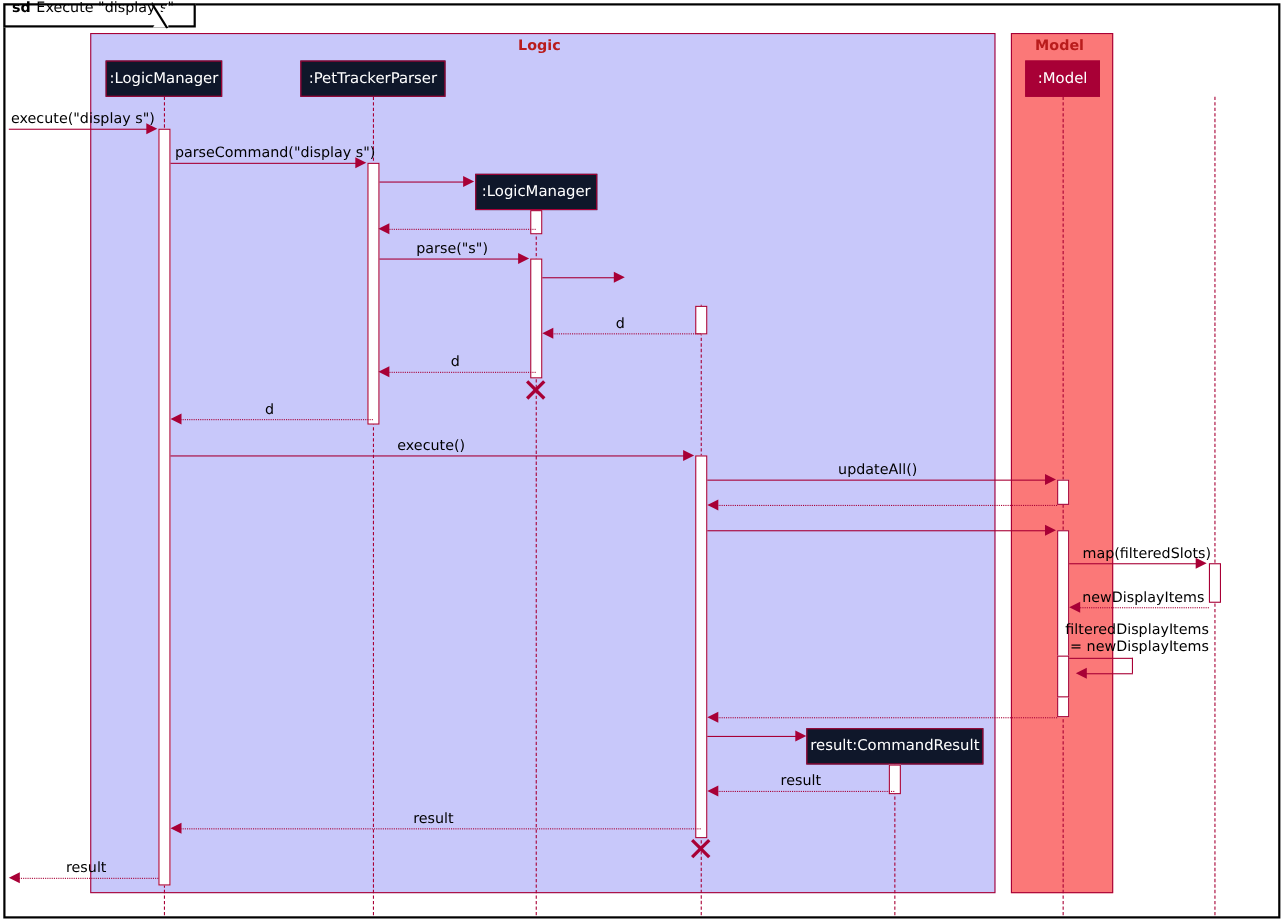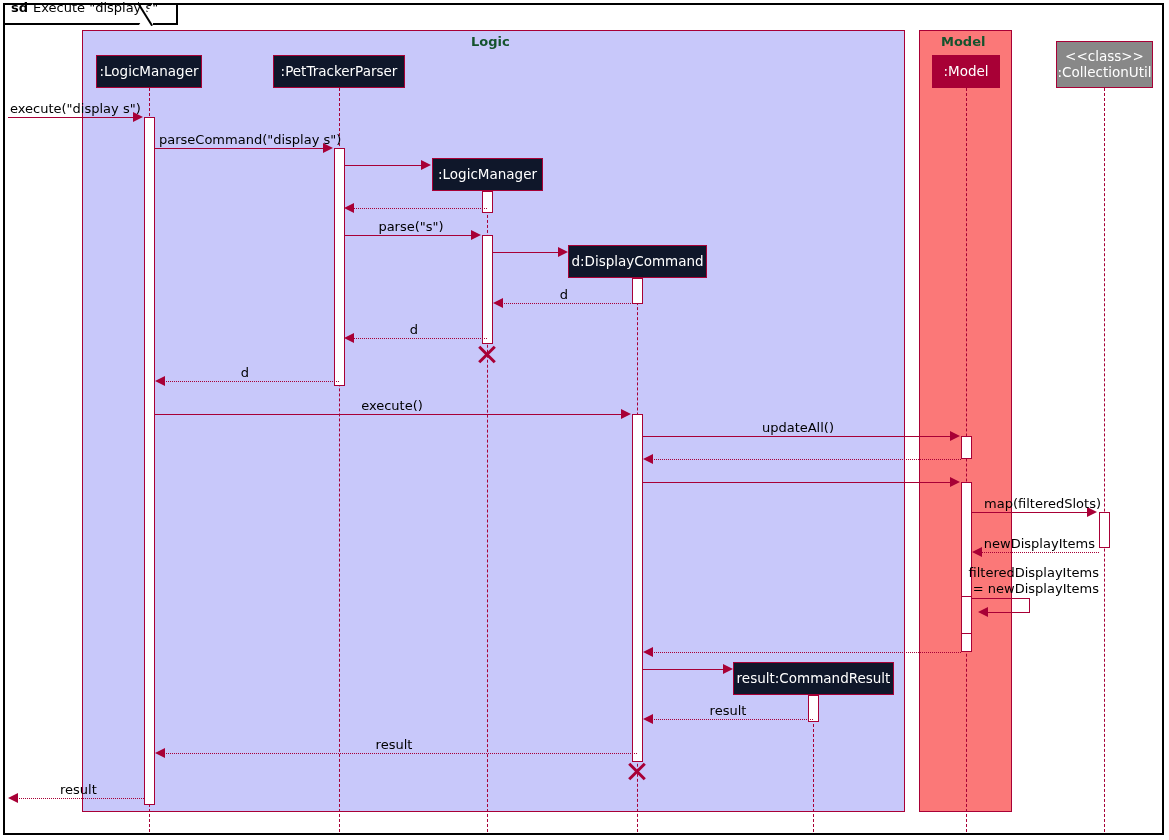--- a/index.html
+++ b/index.html
@@ -39,21 +39,21 @@
   .frame-tab .kw { font-weight: bold; margin-right: 5px; }
   .group-box {
     position: absolute;
     box-sizing: border-box;
     border: 1.5px solid #A80036;
   }
   .group-label {
     position: absolute;
     font-size: 13px;
     font-weight: bold;
-    color: #14532d;
+    color: #b91c1c;
     white-space: nowrap;
   }
   .lifeline {
     position: absolute;
     width: 0;
     border-left: 1.5px dashed #A80036;
   }
   .participant {
     position: absolute;
     box-sizing: border-box;
@@ -151,32 +151,25 @@
 
   <div class="participant p-blue" style="left:96px;top:55px;width:106px;height:33px;">
     <span>:LogicManager</span>
   </div>
   <div class="participant p-blue" style="left:273px;top:55px;width:132px;height:33px;">
     <span>:PetTrackerParser</span>
   </div>
   <div class="participant p-blue" style="left:432px;top:158px;width:111px;height:33px;">
     <span>:LogicManager</span>
   </div>
-  <div class="participant p-blue" style="left:568px;top:245px;width:139px;height:33px;">
-    <span>d:DisplayCommand</span>
-  </div>
   <div class="participant p-blue" style="left:733px;top:662px;width:161px;height:33px;">
     <span>result:CommandResult</span>
   </div>
   <div class="participant p-darkred" style="left:932px;top:55px;width:68px;height:33px;">
     <span>:Model</span>
-  </div>
-  <div class="participant p-gray" style="left:1056px;top:41px;width:97px;height:47px;">
-    <span>&lt;&lt;class&gt;&gt;
-:CollectionUtil</span>
   </div>
 
   <div class="activation" style="left:144px;top:117px;width:11px;height:688px;"></div>
   <div class="activation" style="left:334px;top:148px;width:11px;height:238px;"></div>
   <div class="activation" style="left:482px;top:191px;width:11px;height:22px;"></div>
   <div class="activation" style="left:482px;top:235px;width:11px;height:109px;"></div>
   <div class="activation" style="left:632px;top:278px;width:11px;height:26px;"></div>
   <div class="activation" style="left:632px;top:414px;width:11px;height:348px;"></div>
   <div class="activation" style="left:961px;top:436px;width:11px;height:23px;"></div>
   <div class="activation" style="left:961px;top:482px;width:11px;height:170px;"></div>

